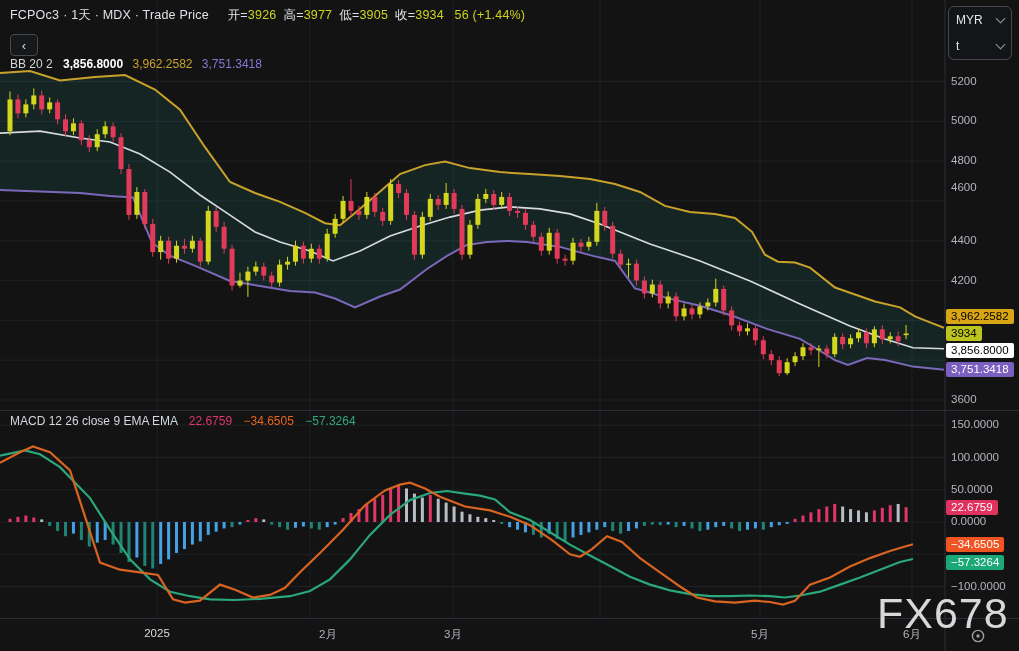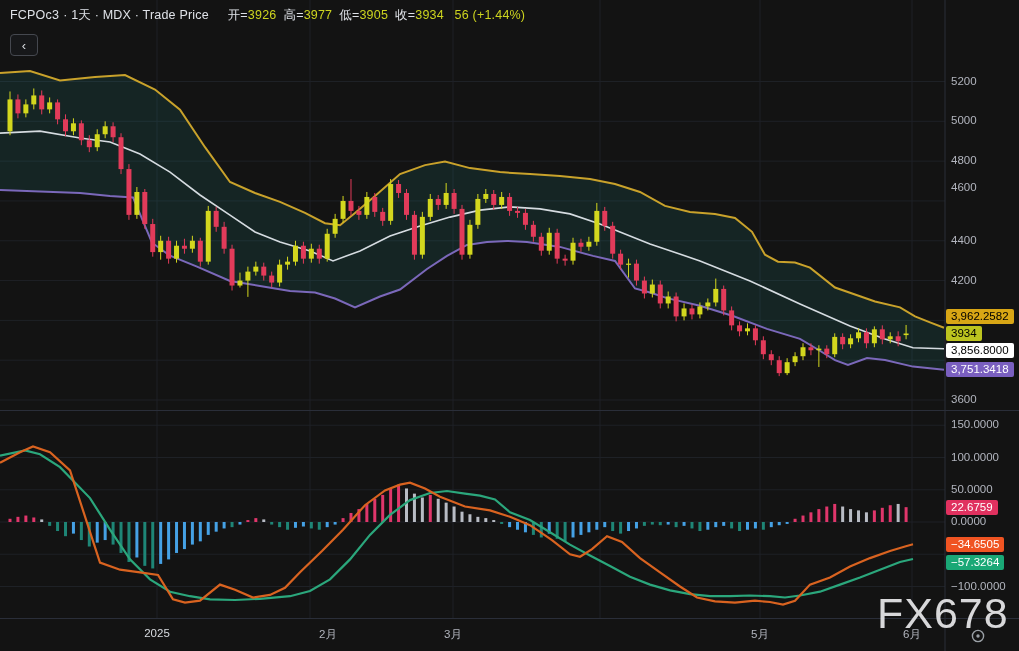--- a/index.html
+++ b/index.html
@@ -415,21 +415,33 @@
   <div class="hdr">
     <span>FCPOc3</span><span style="margin-left:4px;">· 1天 · MDX · Trade Price</span>
     <span id="ohlc-pairs" style="margin-left:8px;"><span class="kv"><span>开=</span><span class="yv">3926</span></span><span class="kv"><span>高=</span><span class="yv">3977</span></span><span class="kv"><span>低=</span><span class="yv">3905</span></span><span class="kv"><span>收=</span><span class="yv">3934</span></span></span>
     <span class="yv kv">56 (+1.44%)</span>
   </div>
 
   <div class="back-btn">
     <span>‹</span>
   </div>
 
-
+  <div class="ind-row" style="top:57px;">
+    <span>BB 20 2</span>
+    <b style="margin-left:7px;">3,856.8000</b>
+    <span class="bb-upper-v">3,962.2582</span>
+    <span class="bb-lower-v">3,751.3418</span>
+  </div>
+
+  <div class="ind-row" style="top:414px;">
+    <span>MACD 12 26 close 9 EMA EMA</span>
+    <span class="macd-f">22.6759</span>
+    <span class="macd-s">−34.6505</span>
+    <span class="macd-t">−57.3264</span>
+  </div>
 
   <div id="price-axis">
       <div class="axis-label" style="top: 74.5px;">5200</div>
       <div class="axis-label" style="top: 114.312px;">5000</div>
       <div class="axis-label" style="top: 154.125px;">4800</div>
       <div class="axis-label" style="top: 181px;">4600</div>
       <div class="axis-label" style="top: 233.75px;">4400</div>
       <div class="axis-label" style="top: 273.562px;">4200</div>
       <div class="axis-label" style="top: 393px;">3600</div>
       <div class="axis-label" style="top: 418.25px;">150.0000</div>
@@ -447,20 +459,30 @@
     </div>
   <div id="time-axis">
       <div class="t-label" style="left: 157px; color: rgb(216, 219, 224);">2025</div>
       <div class="t-label" style="left: 328px;">2月</div>
       <div class="t-label" style="left: 453px;">3月</div>
       <div class="t-label" style="left: 600px; margin-top: 32px;">4月</div>
       <div class="t-label" style="left: 760px;">5月</div>
       <div class="t-label" style="left: 912px;">6月</div>
     </div>
 
+  <div class="curr-box">
+    <div class="curr-row">
+      <span>MYR</span>
+      <span class="chev"></span>
+    </div>
+    <div class="curr-row">
+      <span>t</span>
+      <span class="chev"></span>
+    </div>
+  </div>
 
   <div class="watermark">FX678</div>
 
   <svg class="eye" viewBox="0 0 18 16">
     <circle cx="9" cy="8" r="5.6" fill="none" stroke="#9aa0a6" stroke-width="1.4"></circle>
     <circle cx="9" cy="8" r="1.7" fill="#9aa0a6"></circle>
   </svg>
 
 </div>
 

